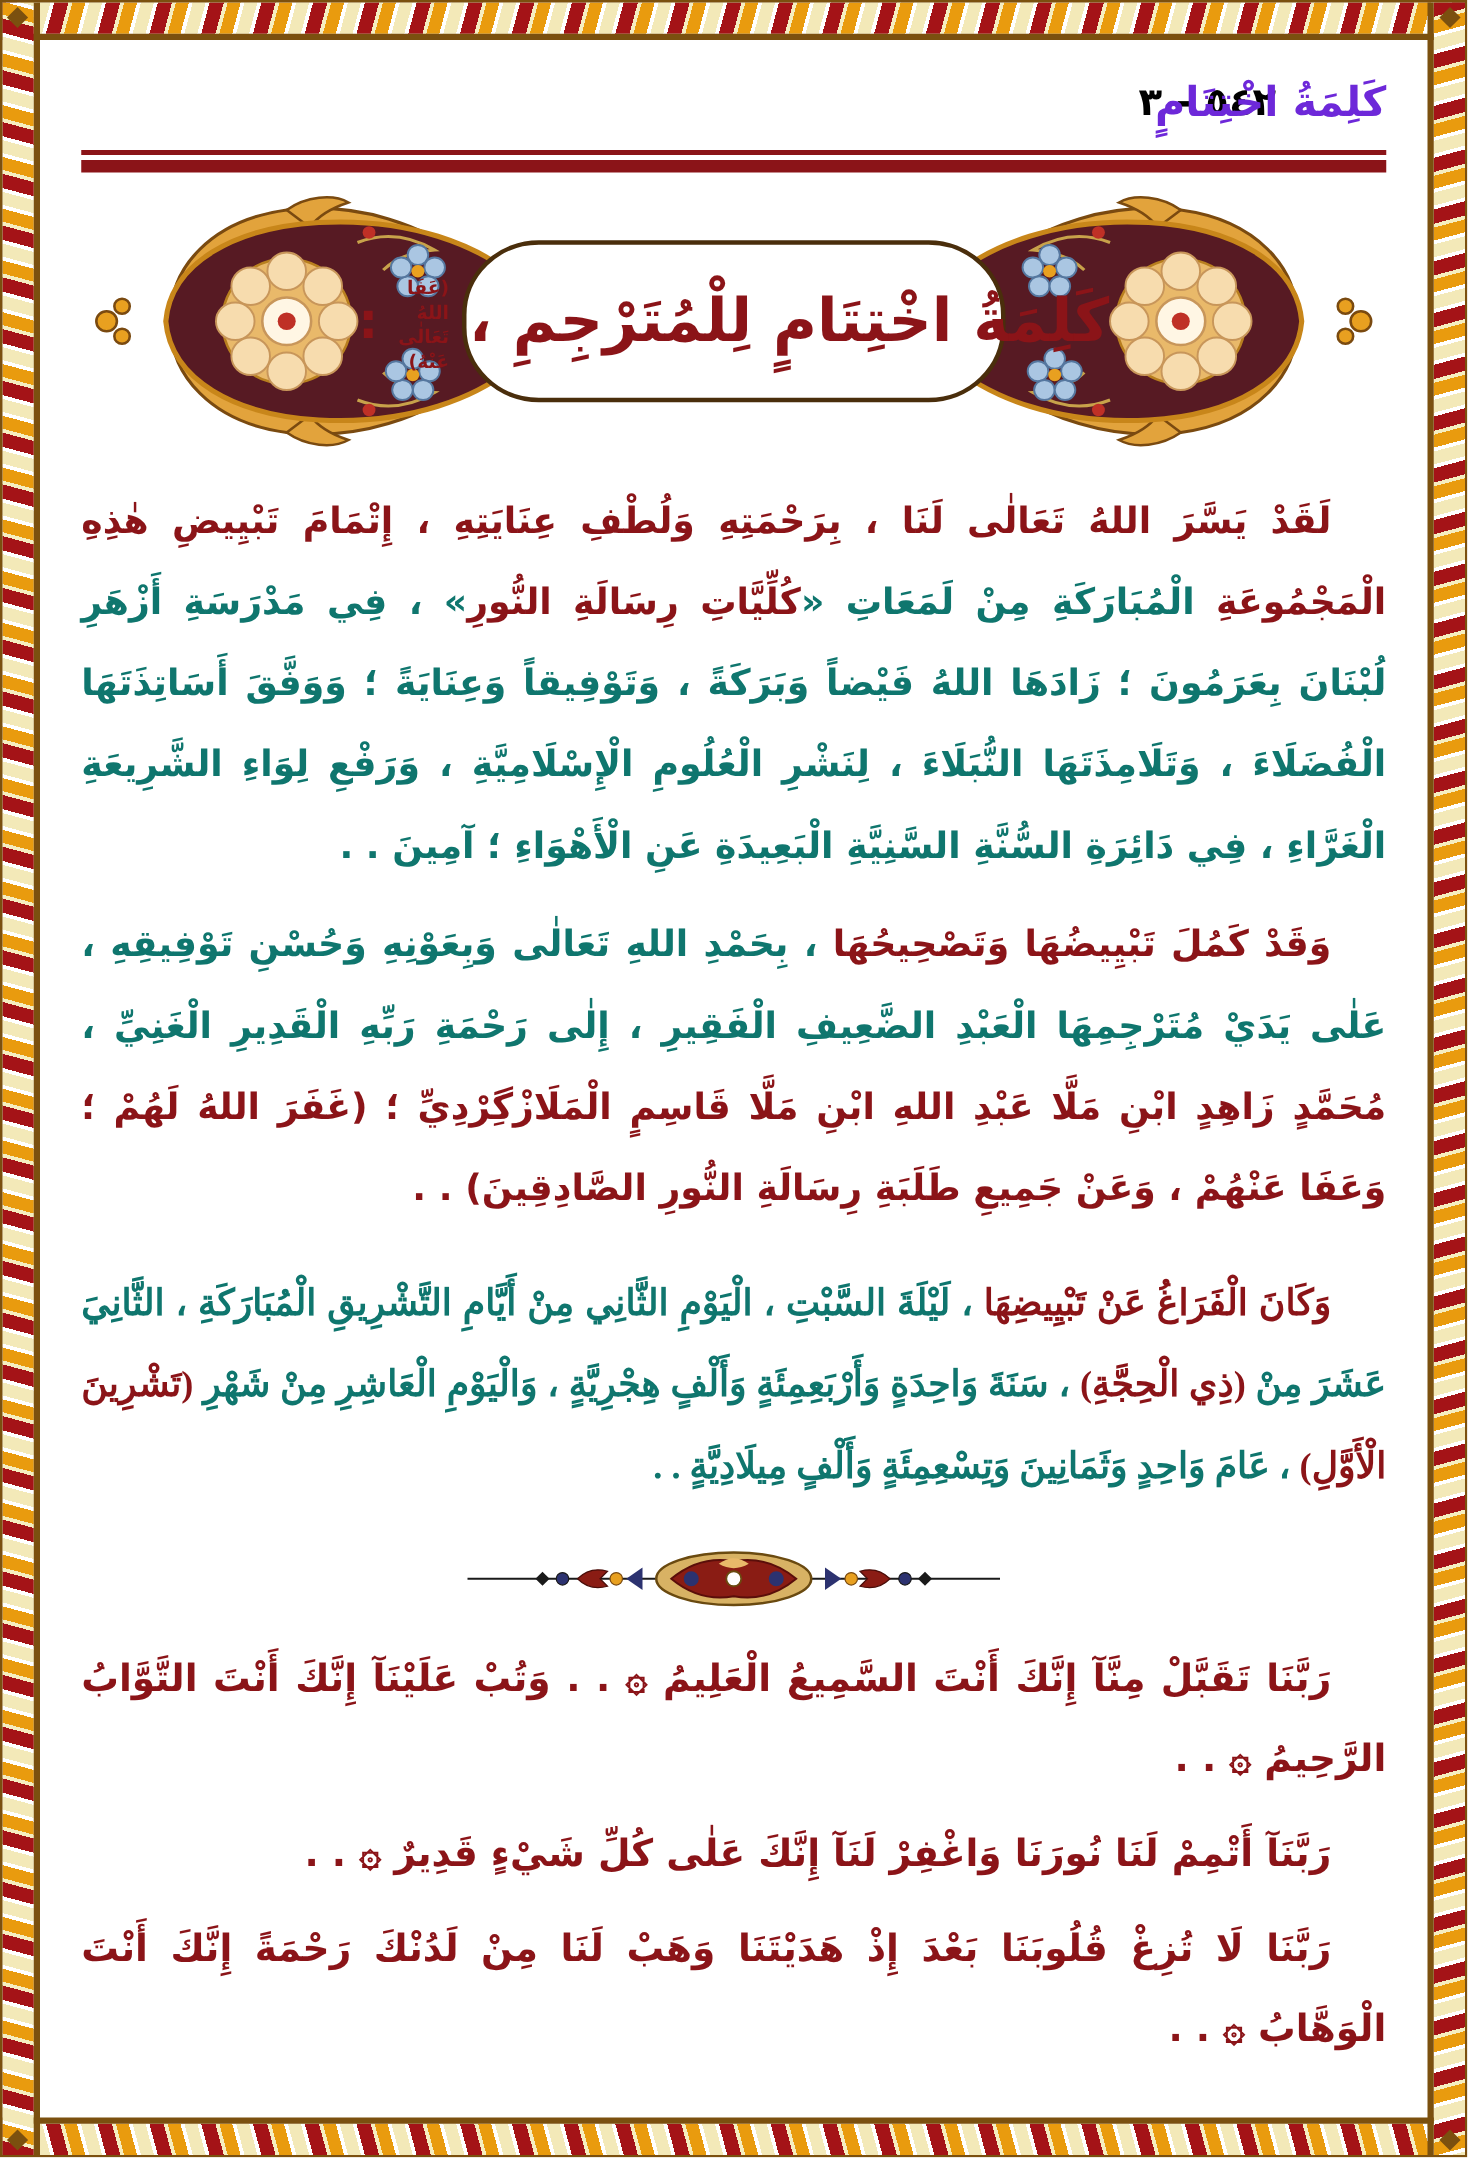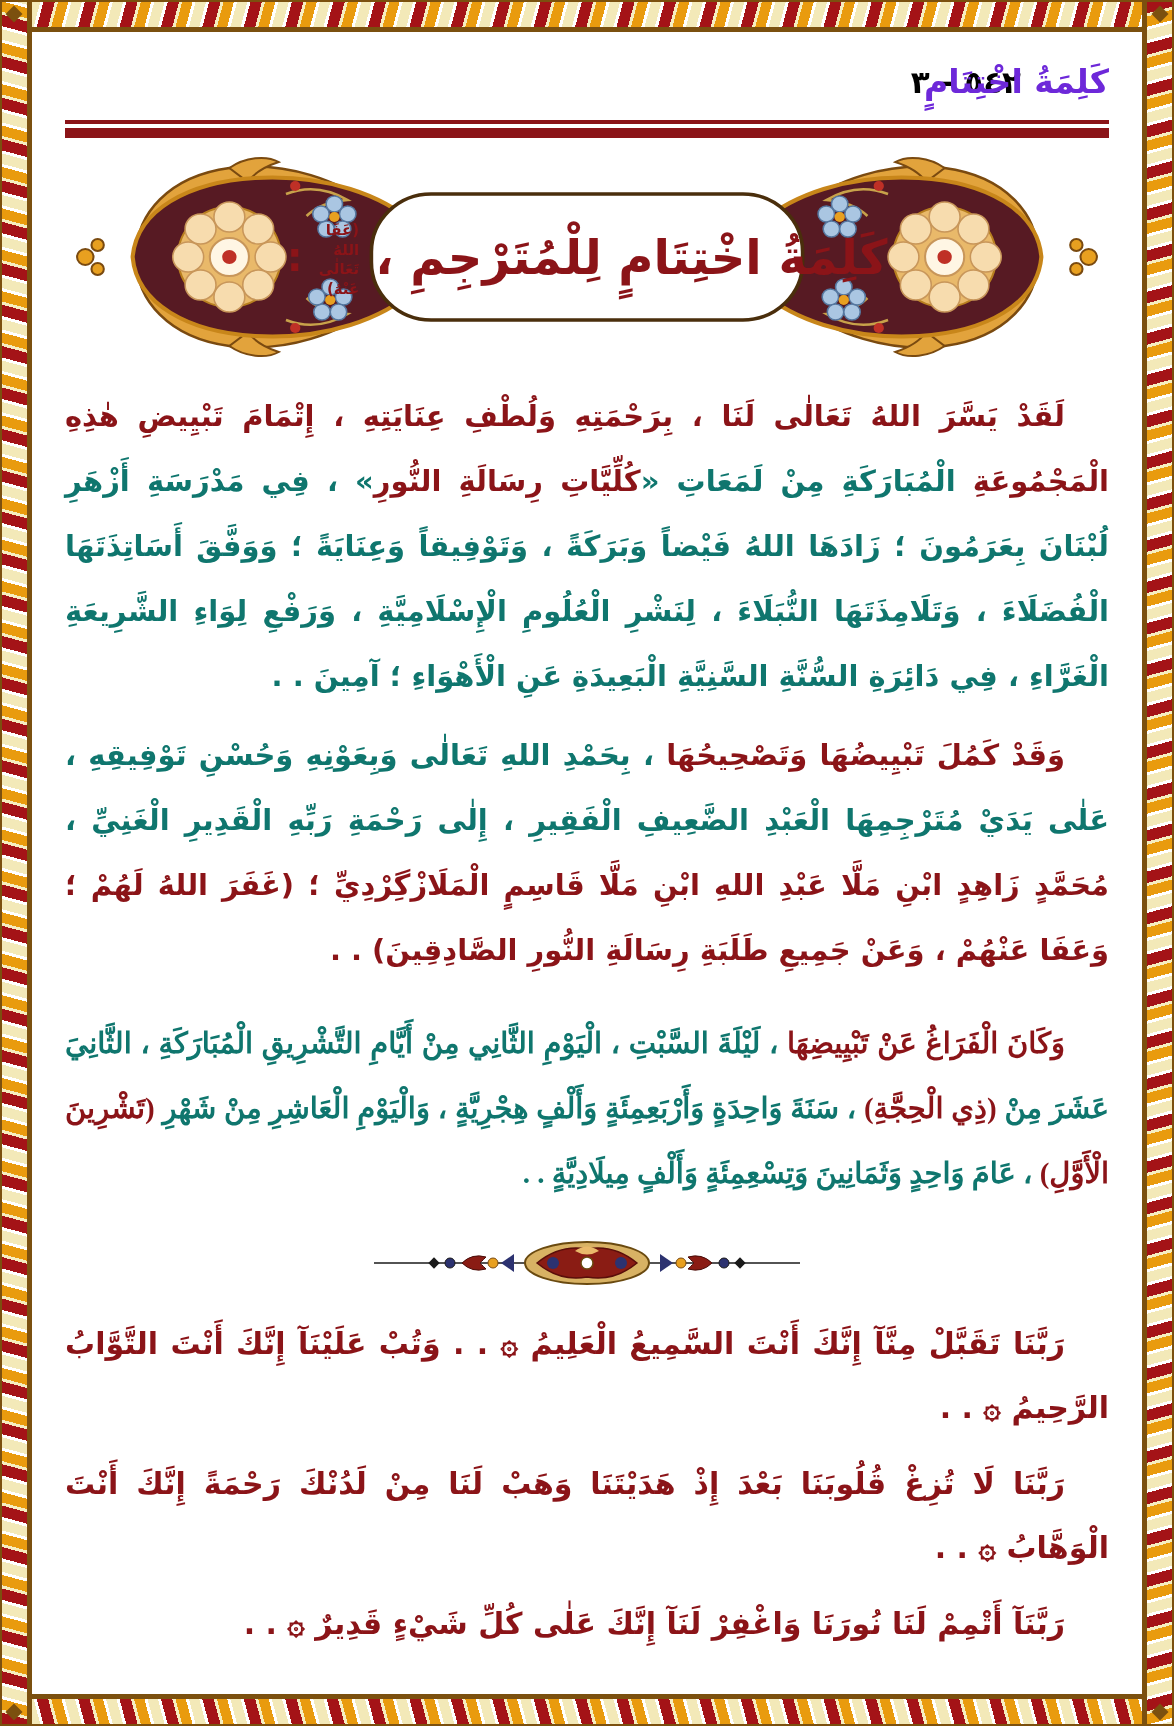--- a/index.html
+++ b/index.html
@@ -164,18 +164,18 @@
         <path d="M165,23 Q188,4 215,9 Q242,4 265,23 Q242,42 215,37 Q188,42 165,23 Z" fill="#8A1C14" stroke="#5A0E0A" stroke-width="1.5"></path>
         <circle cx="181" cy="23" r="6" fill="#2C3270"></circle>
         <circle cx="249" cy="23" r="6" fill="#2C3270"></circle>
         <circle cx="215" cy="23" r="6" fill="#FFFFFF" stroke="#6A4A10" stroke-width="1.5"></circle>
         <path d="M203,11 q12,-9 24,0 q-12,7 -24,0 Z" fill="#E9B96A"></path>
       </svg>
     </div>
 
     <div class="dua">
       <p dir="rtl">رَبَّنَا تَقَبَّلْ مِنَّآ إِنَّكَ أَنْتَ السَّمِيعُ الْعَلِيمُ ۞ . . وَتُبْ عَلَيْنَآ إِنَّكَ أَنْتَ التَّوَّابُ الرَّحِيمُ ۞ . .</p>
+      <p dir="rtl">رَبَّنَآ أَتْمِمْ لَنَا نُورَنَا وَاغْفِرْ لَنَآ إِنَّكَ عَلٰى كُلِّ شَيْءٍ قَدِيرٌ ۞ . .</p>
       <p dir="rtl">رَبَّنَا لَا تُزِغْ قُلُوبَنَا بَعْدَ إِذْ هَدَيْتَنَا وَهَبْ لَنَا مِنْ لَدُنْكَ رَحْمَةً إِنَّكَ أَنْتَ الْوَهَّابُ ۞ . .</p>
-      <p dir="rtl">رَبَّنَآ أَتْمِمْ لَنَا نُورَنَا وَاغْفِرْ لَنَآ إِنَّكَ عَلٰى كُلِّ شَيْءٍ قَدِيرٌ ۞ . .</p>
     </div>
 
   </div>
 </div>
 
 </body></html>

